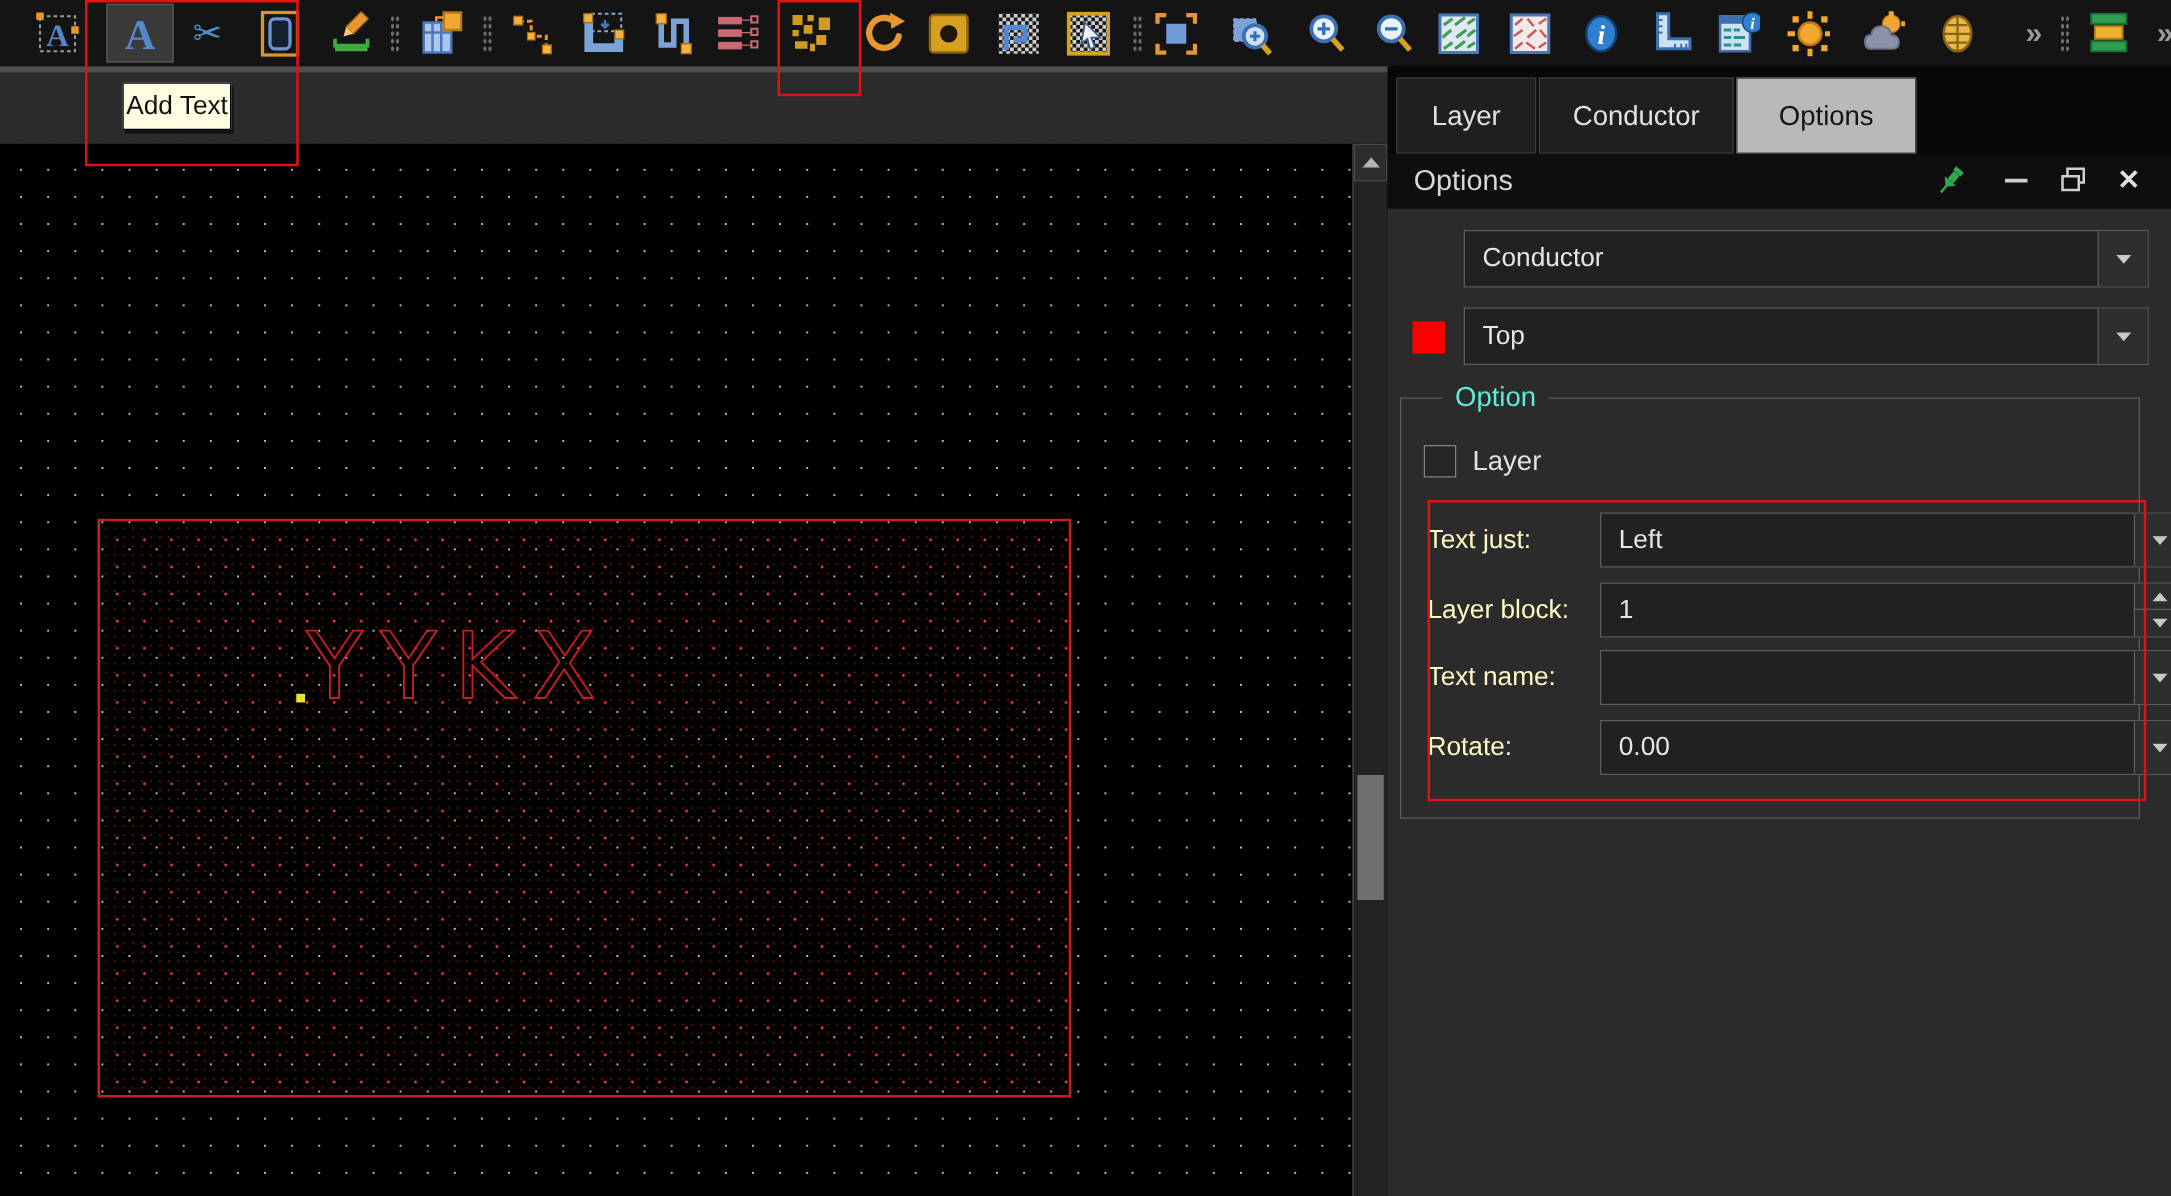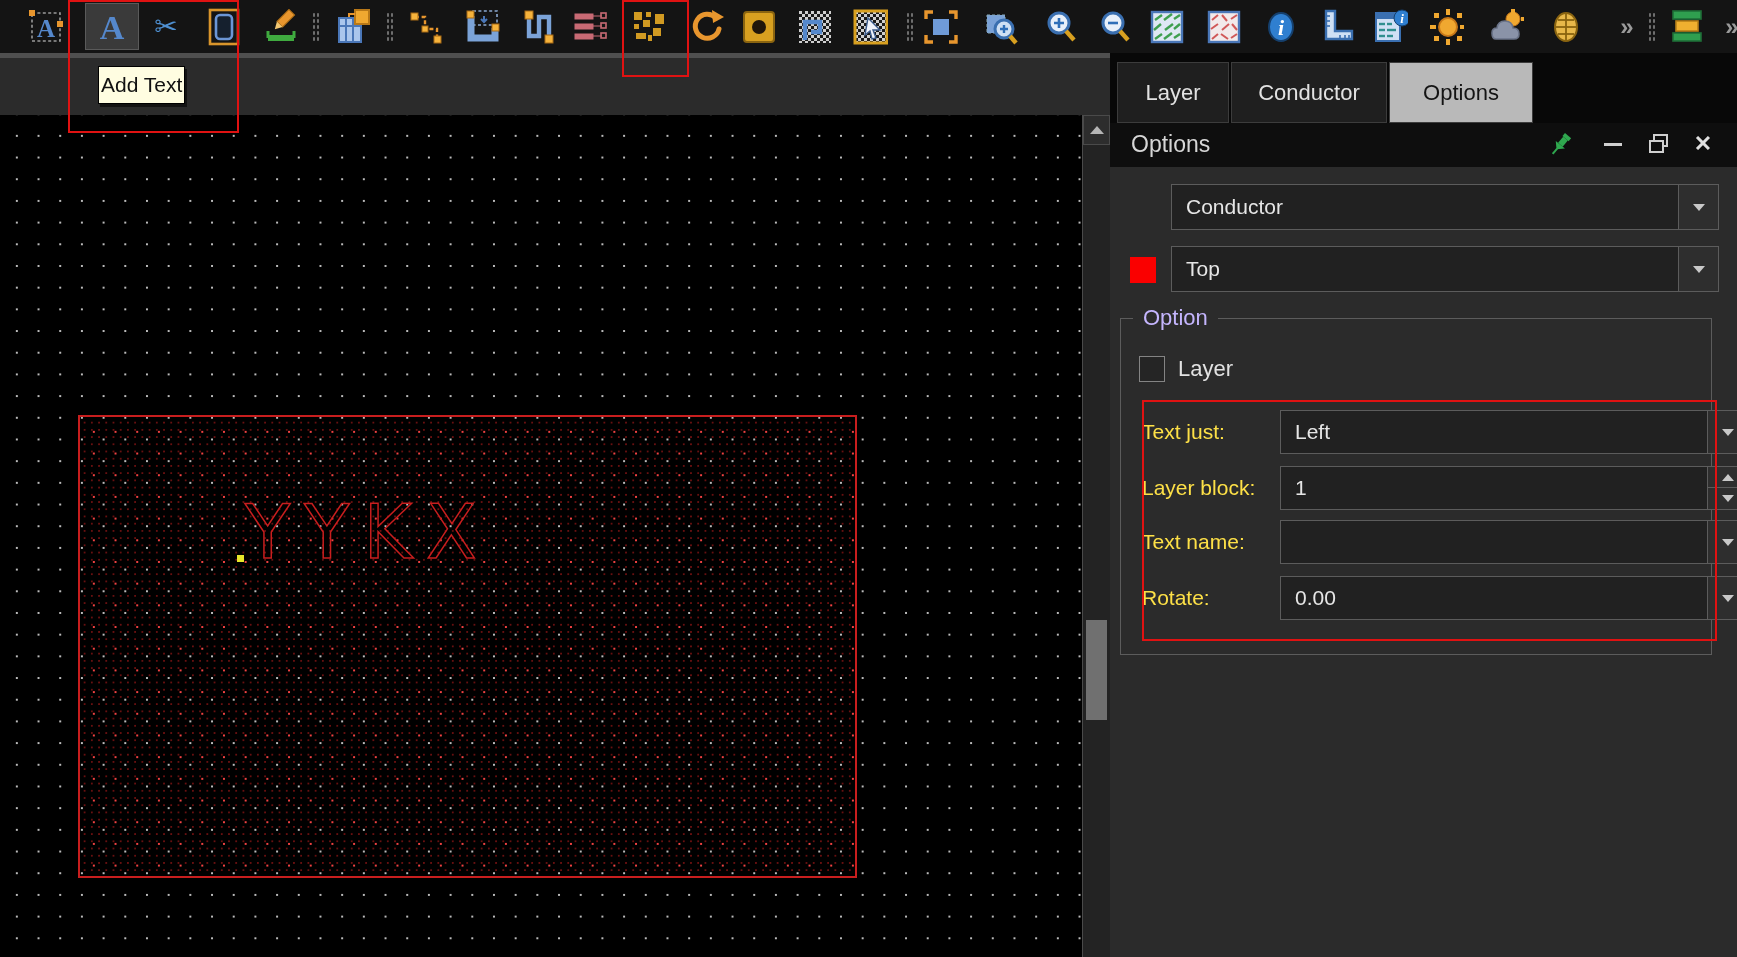--- a/index.html
+++ b/index.html
@@ -73,26 +73,26 @@
                border-left:1px solid #5c5c5c; background:#2e2e2e;
                display:flex; align-items:center; justify-content:center; }
   .spin-btn { position:absolute; right:0; width:40px; height:50%; border-left:1px solid #5c5c5c;
               background:#2e2e2e; display:flex; align-items:center; justify-content:center; }
   .spin-up { top:0; border-bottom:1px solid #5c5c5c; }
   .spin-dn { bottom:0; }
   .spin-btn .arr-up { border-left-width:6px; border-right-width:6px; border-bottom:7px solid #c8c8c8; }
 
   #layer-swatch { left:20px; top:90px; width:26px; height:26px; background:#fa0000; }
   #option-group { left:10px; top:151px; width:592px; height:337px; border:1px solid #5c5c5c; }
-  #option-legend { position:absolute; left:12px; top:-14px; background:#2b2b2b; padding:0 10px;
-                   color:#c4b5fd; font-size:22px; }
+  #option-legend { position:absolute; left:33px; top:-14px; background:#2b2b2b; padding:0 10px;
+                   color:#5eead4; font-size:22px; }
   #mirror-box { left:29px; top:189px; width:26px; height:26px; background:#252525;
                 border:1px solid #848484; }
   #mirror-label { left:68px; top:189px; font-size:22px; color:#e2e2e2; line-height:26px; }
-  .fld-label { position:absolute; left:32px; height:44px; color:#fde047; font-size:21px;
+  .fld-label { position:absolute; left:32px; height:44px; color:#fef9c3; font-size:21px;
                display:flex; align-items:center; }
   .fld { left:170px; width:468px; height:44px; }
 
   
   .annot { position:absolute; border:2px solid #e01212; z-index:80; pointer-events:none; }
   #ann-addtext { left:68px; top:0; width:171px; height:133px; }
   #ann-toolbar2 { left:622px; top:0; width:67px; height:77px; }
   #ann-options { left:1142px; top:400px; width:575px; height:241px; }
 </style>
 </head>

